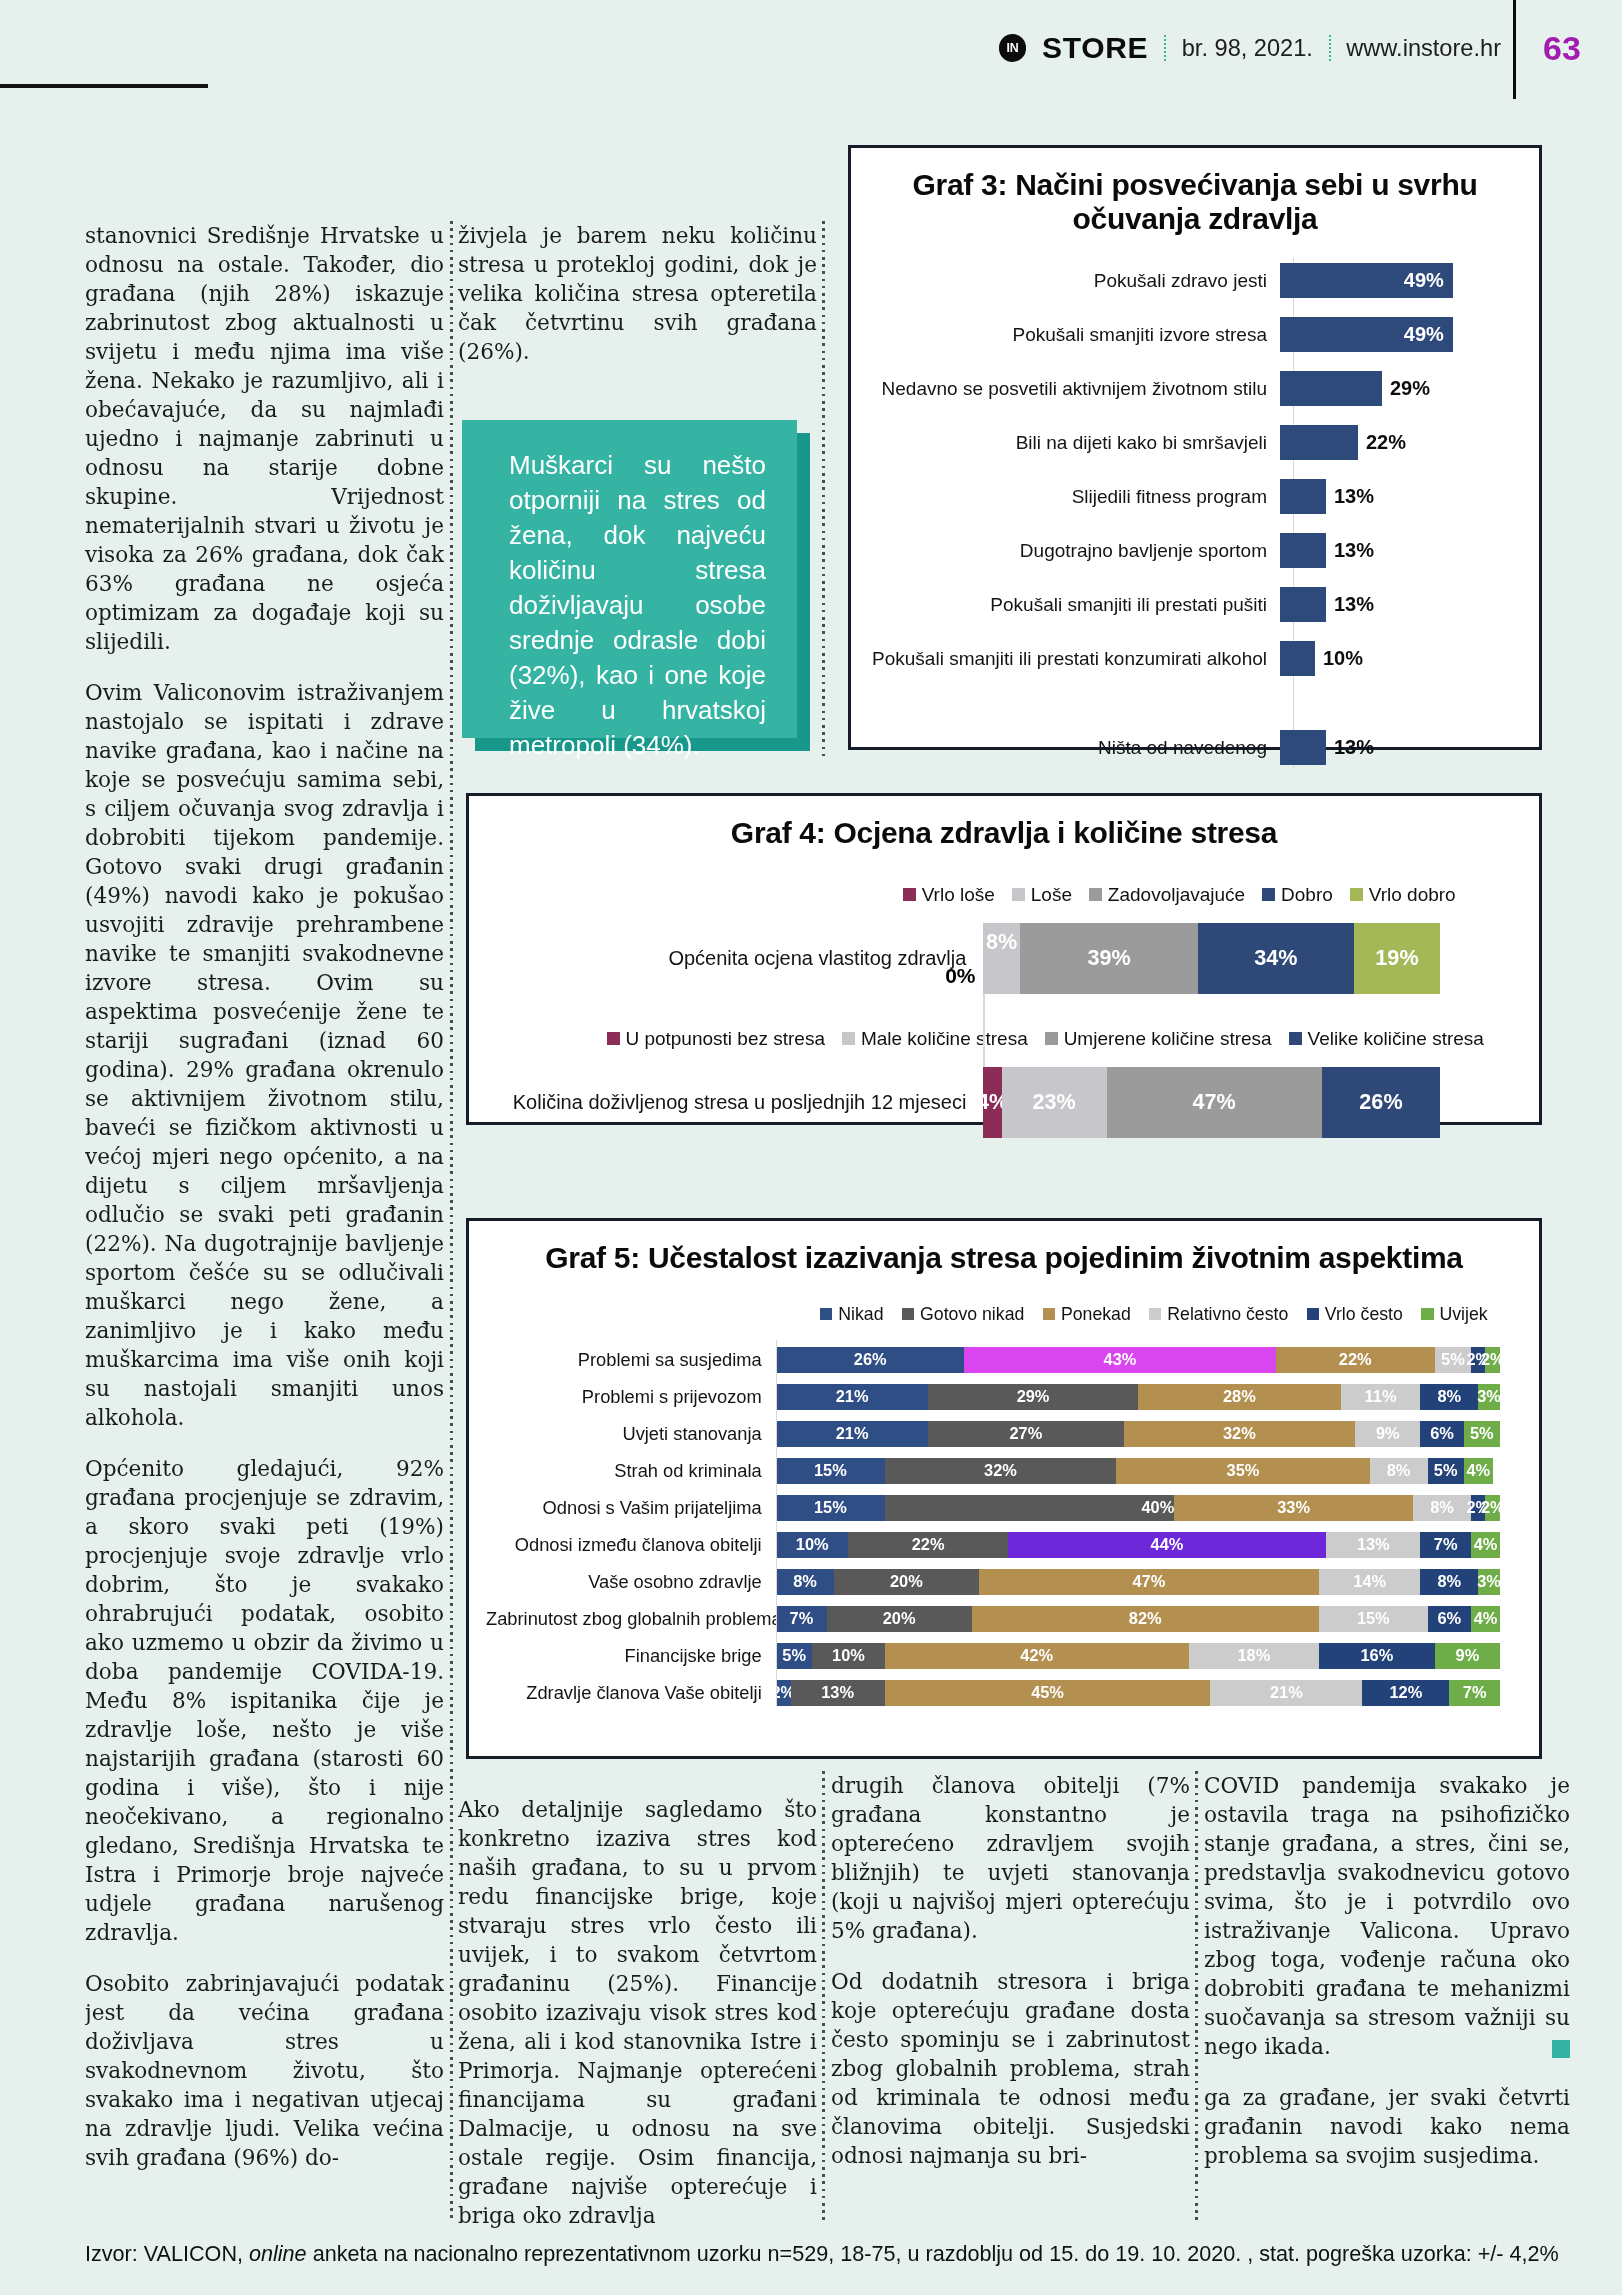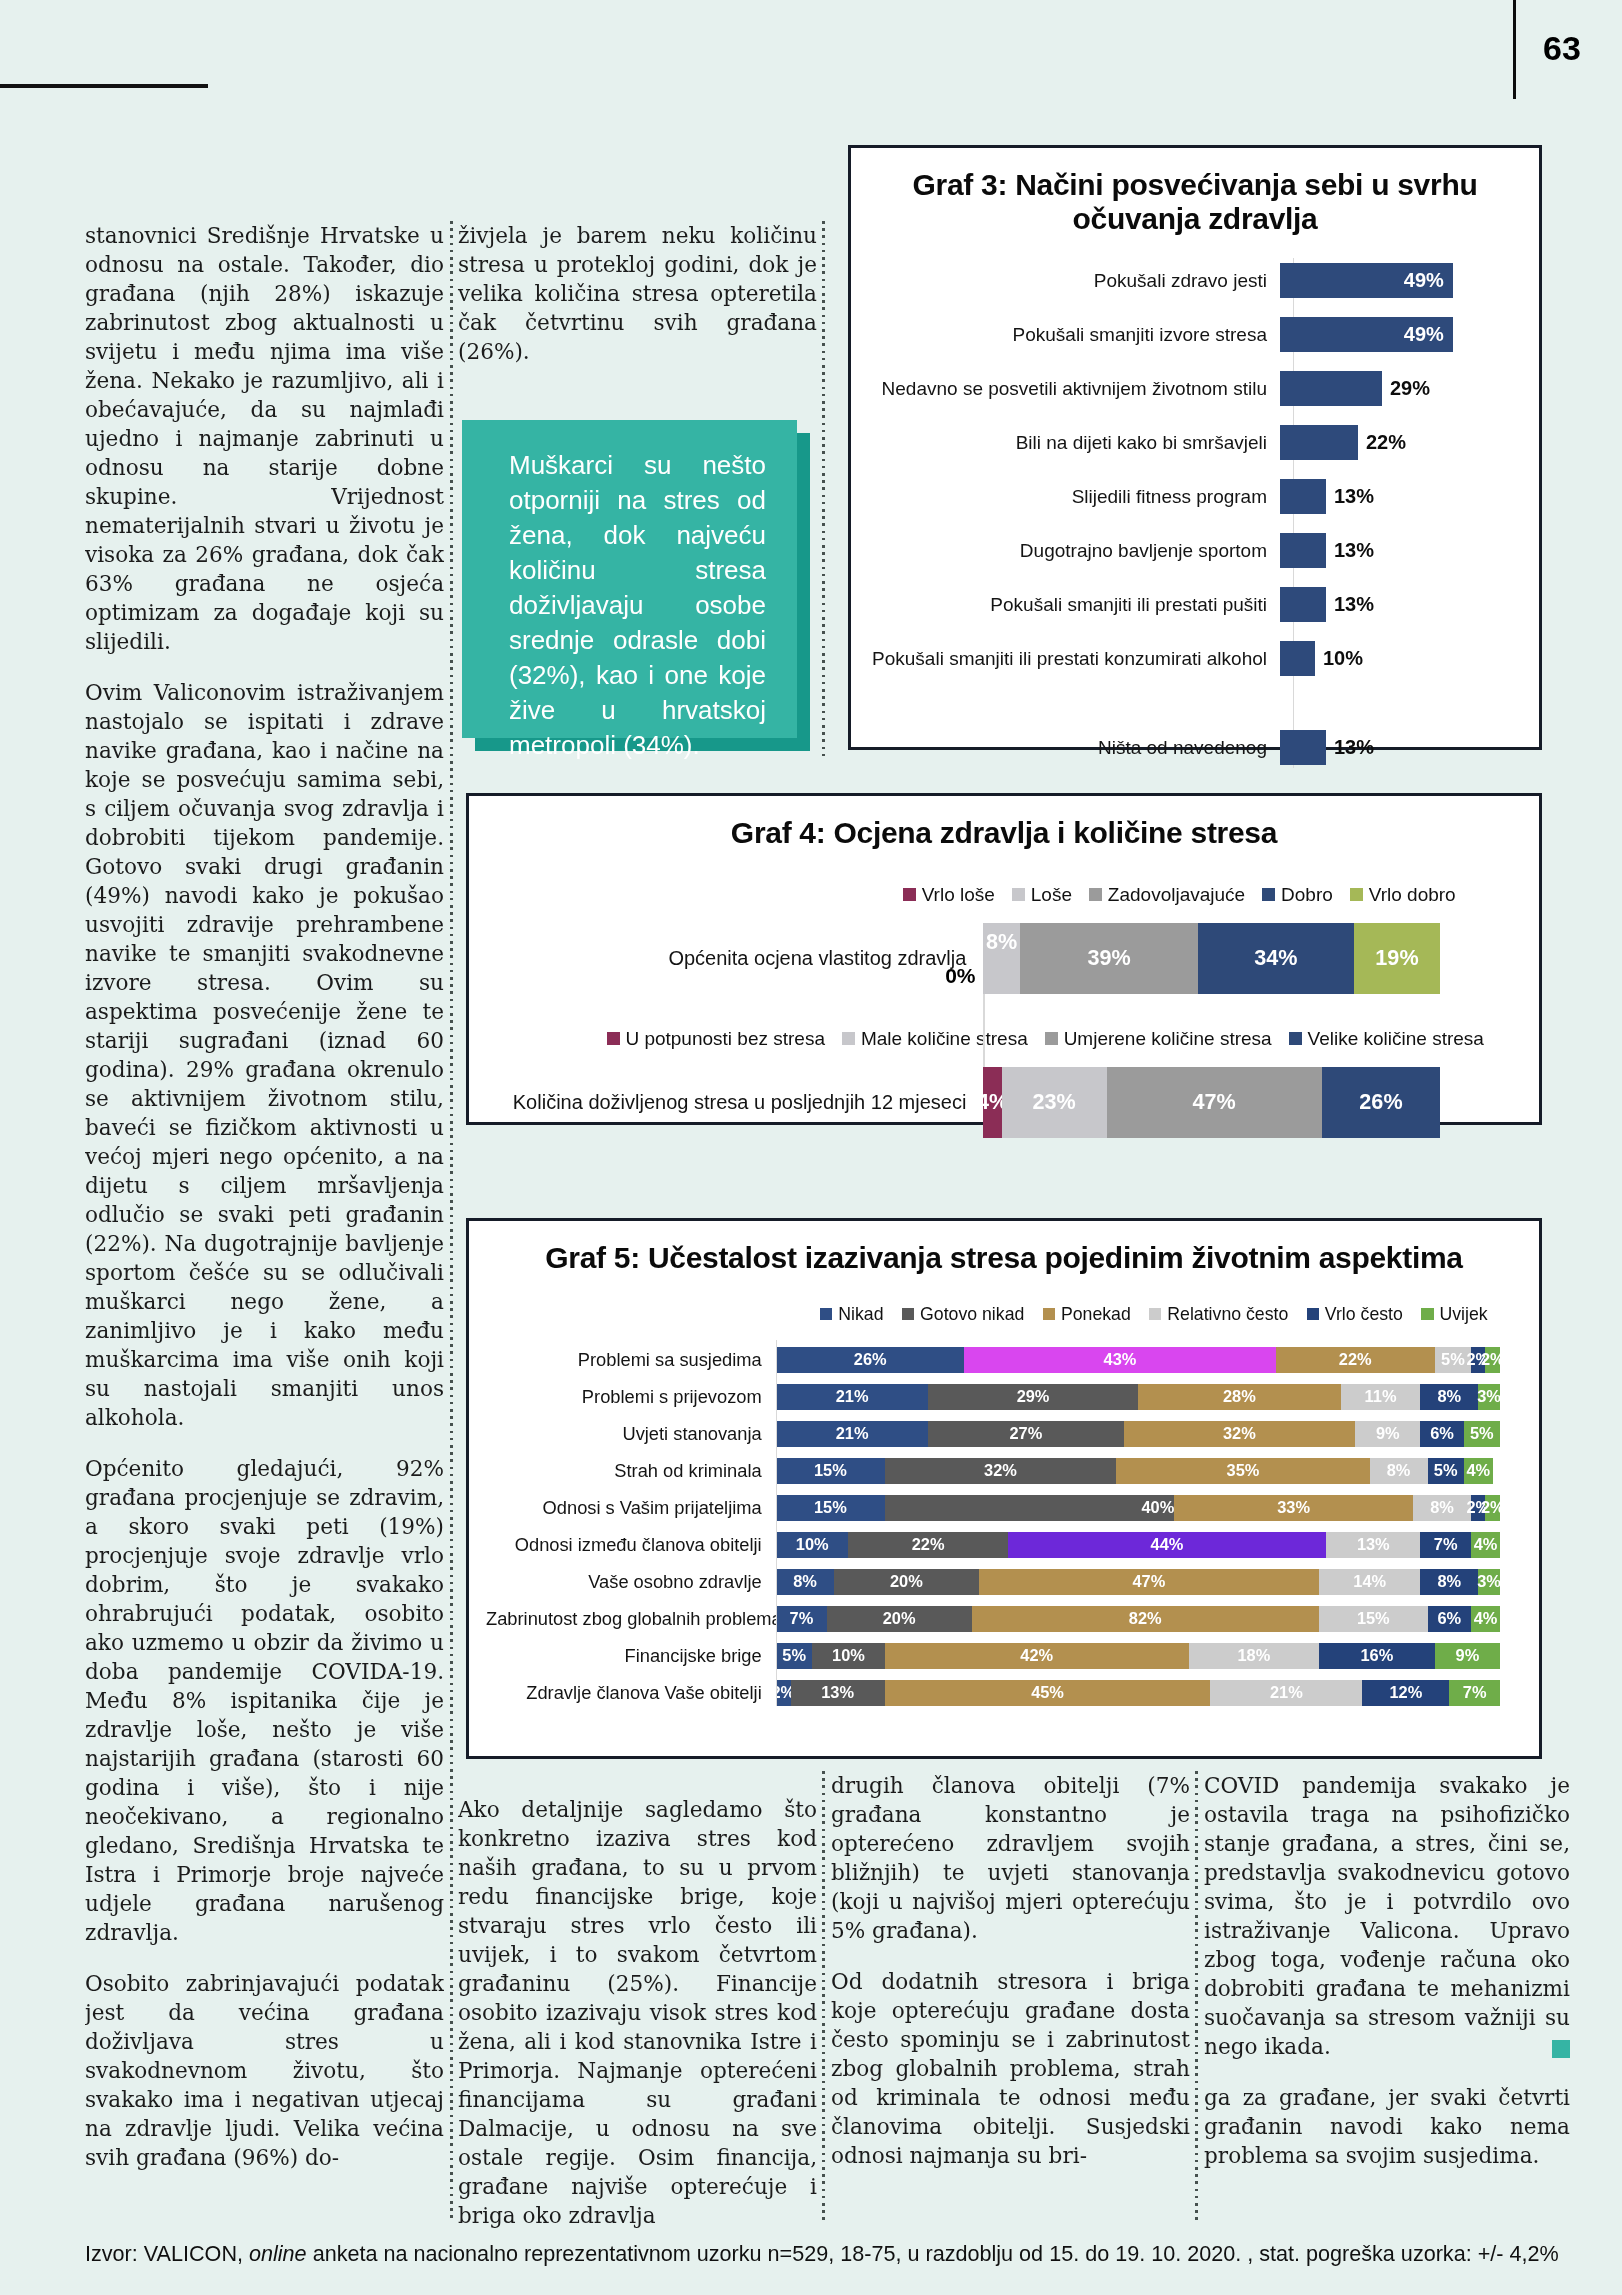--- a/index.html
+++ b/index.html
@@ -11,21 +11,21 @@
   .top-rule{position:absolute;left:0;top:84px;width:208px;height:3.9px;background:#121212;}
   .hdr{position:absolute;top:22px;right:122px;height:52px;display:flex;align-items:center;gap:15.7px;
        font-family:"Liberation Sans",sans-serif;}
   .logo-circle{width:27.5px;height:27.5px;border-radius:50%;background:#0c0c0c;color:#fff;display:flex;
        align-items:center;justify-content:center;font-weight:bold;font-size:12.4px;letter-spacing:0;}
   .brand-name{font-size:30px;font-weight:800;letter-spacing:0.7px;color:#0c0c0c;}
   .hdr-sep{width:0;height:26px;border-left:2.6px dotted #35b4a4;}
   .hdr-issue,.hdr-site{font-size:23.6px;color:#1d1d1d;}
   .vrule{position:absolute;left:1513px;top:0;width:3.3px;height:99px;background:#0c0c0c;}
   .pagenum{position:absolute;left:1526px;top:29px;width:72px;text-align:center;font-size:34px;
-       font-weight:800;font-family:"Liberation Sans",sans-serif;color:#000000;}
+       font-weight:800;font-family:"Liberation Sans",sans-serif;color:#a21caf;}
 
   
   .dotrule{position:absolute;width:2.6px;
      background-image:repeating-linear-gradient(to bottom,#46514e 0 2.6px,transparent 2.6px 7.2px);}
   .rule-a{left:450px;top:221px;height:1997px;}
   .rule-b{left:822px;top:221px;height:535px;}
   .rule-b2{left:822px;top:1771px;height:449px;}
   .rule-c{left:1195px;top:1771px;height:449px;}
 
   
@@ -104,20 +104,28 @@
 
   .endmark{float:right;width:18.3px;height:18.3px;background:#35b4a4;margin-top:7.9px;}
 </style>
 </head>
 <body>
 
 <div class="page">
 
   <div class="top-rule"></div>
 
+  <div class="hdr">
+    <span class="logo-circle">IN</span>
+    <span class="brand-name">STORE</span>
+    <span class="hdr-sep"></span>
+    <span class="hdr-issue">br. 98, 2021.</span>
+    <span class="hdr-sep"></span>
+    <span class="hdr-site">www.instore.hr</span>
+  </div>
   <div class="vrule"></div>
   <div class="pagenum">63</div>
 
   <div class="dotrule rule-a"></div>
   <div class="dotrule rule-b"></div>
   <div class="dotrule rule-b2"></div>
   <div class="dotrule rule-c"></div>
 
   <section class="col col1">
     <p>stanovnici Središnje Hrvatske u odnosu na ostale. Također, dio građana (njih 28%) iskazuje zabrinutost zbog aktualnosti u svijetu i među njima ima više žena. Nekako je razumljivo, ali i obećavajuće, da su najmlađi ujedno i najmanje zabrinuti u odnosu na starije dobne skupine. Vrijednost nematerijalnih stvari u životu je visoka za 26% građana, dok čak 63% građana ne osjeća optimizam za događaje koji su slijedili.</p>

